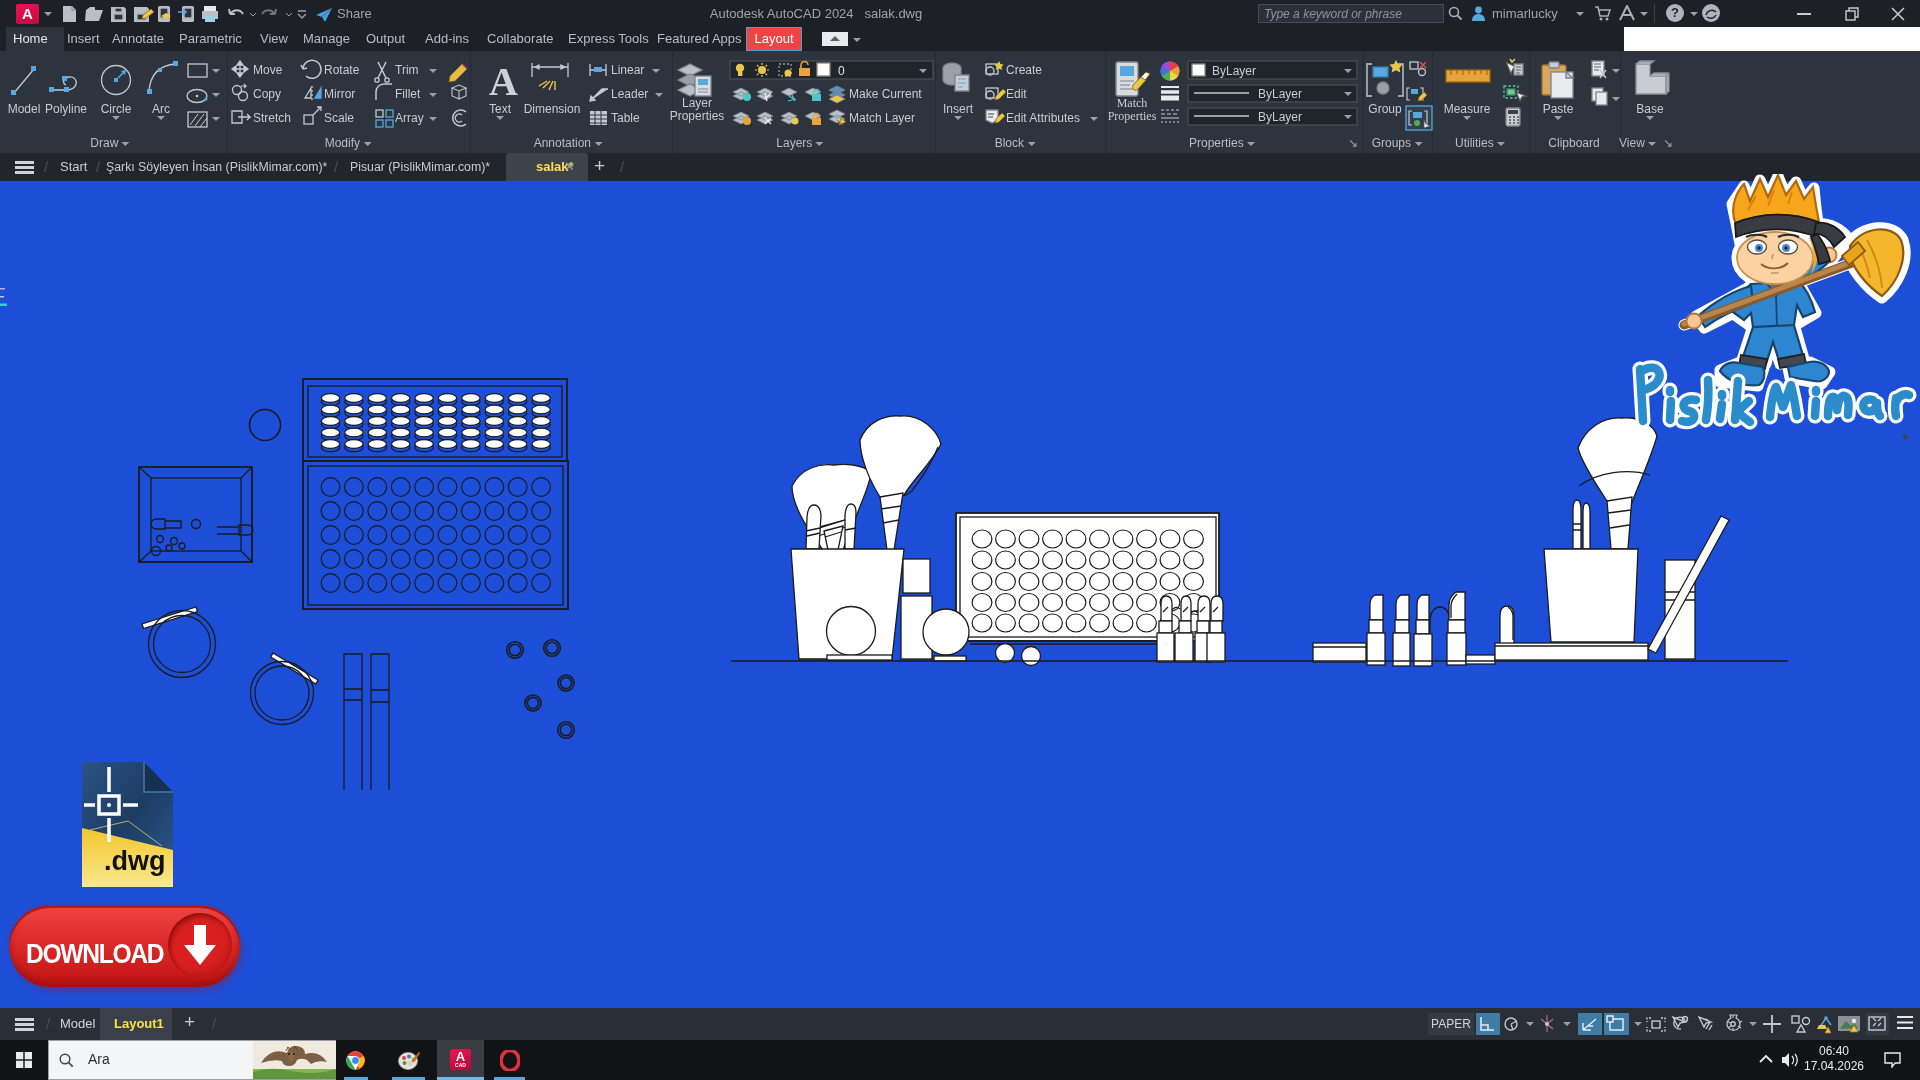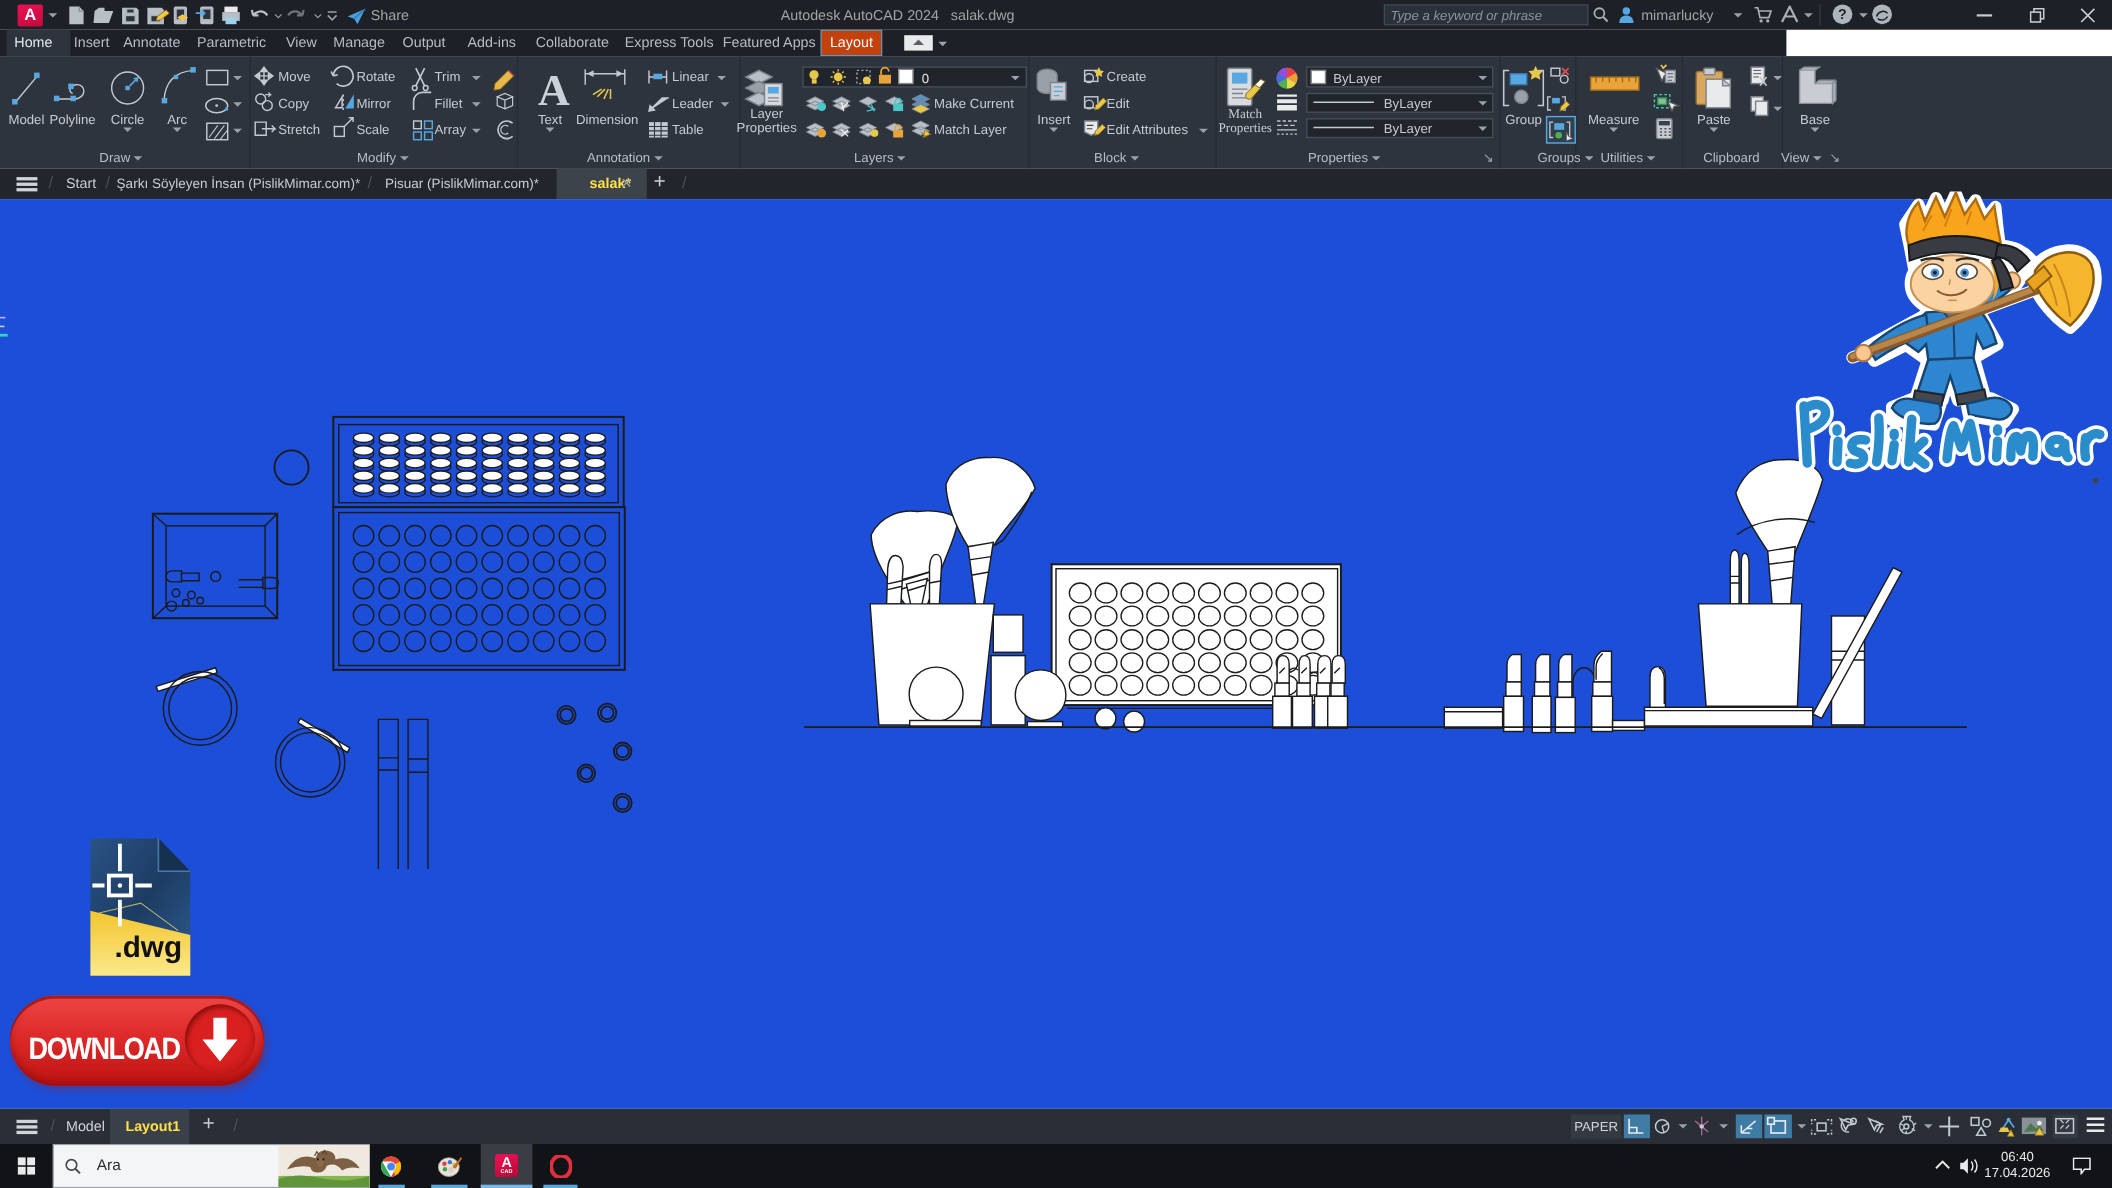--- a/index.html
+++ b/index.html
@@ -120,21 +120,21 @@
     <div class="tab" style="left:67px;">Insert</div>
     <div class="tab" style="left:112px;">Annotate</div>
     <div class="tab" style="left:179px;">Parametric</div>
     <div class="tab" style="left:260px;">View</div>
     <div class="tab" style="left:303px;">Manage</div>
     <div class="tab" style="left:366px;">Output</div>
     <div class="tab" style="left:425px;">Add-ins</div>
     <div class="tab" style="left:487px;">Collaborate</div>
     <div class="tab" style="left:568px;">Express Tools</div>
     <div class="tab" style="left:657px;">Featured Apps</div>
-    <div class="abs" style="left:746px;top:0px;width:56px;height:24px;background:#c2410c;border:1px solid #4ba0cc;color:#fff;font-size:13px;text-align:center;line-height:22px;">Layout</div>
+    <div class="abs" style="left:746px;top:0px;width:56px;height:24px;background:#ef4444;border:1px solid #4ba0cc;color:#fff;font-size:13px;text-align:center;line-height:22px;">Layout</div>
     <div class="abs" style="left:822px;top:5px;width:26px;height:14px;background:#e8eaec;"></div>
     <div class="abs" style="left:830px;top:9px;width:0;height:0;border-left:5px solid transparent;border-right:5px solid transparent;border-bottom:5px solid #5a6068;"></div>
     <div class="abs caret" style="left:853px;top:11px;"></div>
   </div>
   <div id="ribbon">
     <div class="sep" style="left:227px"></div>
       <div class="sep" style="left:470px"></div>
     <div class="sep" style="left:672px"></div>
       <div class="sep" style="left:935px"></div>
     <div class="sep" style="left:1105px"></div>
@@ -419,21 +419,21 @@
     <div class="abs iconlab" style="left:1650px;top:51px;transform:translateX(-50%);">Base</div>
     <div class="abs caret" style="left:1646px;top:65px;"></div>
 
     <div class="panlab" style="left:110px;transform:translateX(-50%);">Draw <span class="caret"></span></div>
     <div class="panlab" style="left:348px;transform:translateX(-50%);">Modify <span class="caret"></span></div>
     <div class="panlab" style="left:568px;transform:translateX(-50%);">Annotation <span class="caret"></span></div>
     <div class="panlab" style="left:800px;transform:translateX(-50%);">Layers <span class="caret"></span></div>
     <div class="panlab" style="left:1015px;transform:translateX(-50%);">Block <span class="caret"></span></div>
     <div class="panlab" style="left:1222px;transform:translateX(-50%);">Properties <span class="caret"></span></div>
     <div class="panlab" style="left:1348px;color:#9aa1ab;">↘</div>
-    <div class="panlab" style="left:1397px;transform:translateX(-50%);margin-left:26px;">Groups <span class="caret"></span></div>
+    <div class="panlab" style="left:1397px;transform:translateX(-50%);">Groups <span class="caret"></span></div>
     <div class="panlab" style="left:1480px;transform:translateX(-50%);">Utilities <span class="caret"></span></div>
     <div class="panlab" style="left:1574px;transform:translateX(-50%);">Clipboard</div>
     <div class="panlab" style="left:1646px;transform:translateX(-50%);">View <span class="caret"></span> &nbsp;<span style="color:#9aa1ab">↘</span></div>
   </div>
   <div id="filetabs">
     <div class="abs" style="left:15px;top:8px;width:19px;height:2.5px;background:#cfd4da;box-shadow:0 5px 0 #cfd4da, 0 10px 0 #cfd4da;"></div>
     <div class="abs" style="left:44px;top:5px;width:10px;height:16px;color:#4a4f57;font-size:15px;">/</div>
     <div class="abs" style="left:60px;top:6px;color:#c8ccd2;font-size:13px;">Start</div>
     <div class="abs" style="left:96px;top:5px;width:10px;height:16px;color:#4a4f57;font-size:15px;">/</div>
     <div class="abs" style="left:106px;top:7px;color:#c8ccd2;font-size:12.3px;">Şarkı Söyleyen İnsan (PislikMimar.com)*</div>

